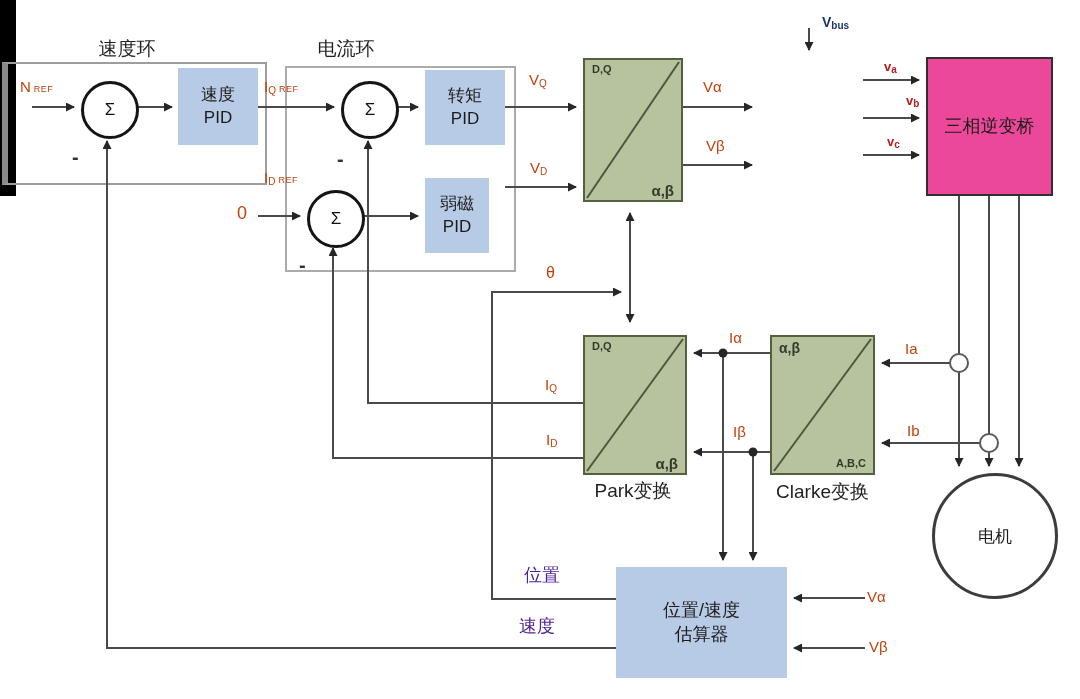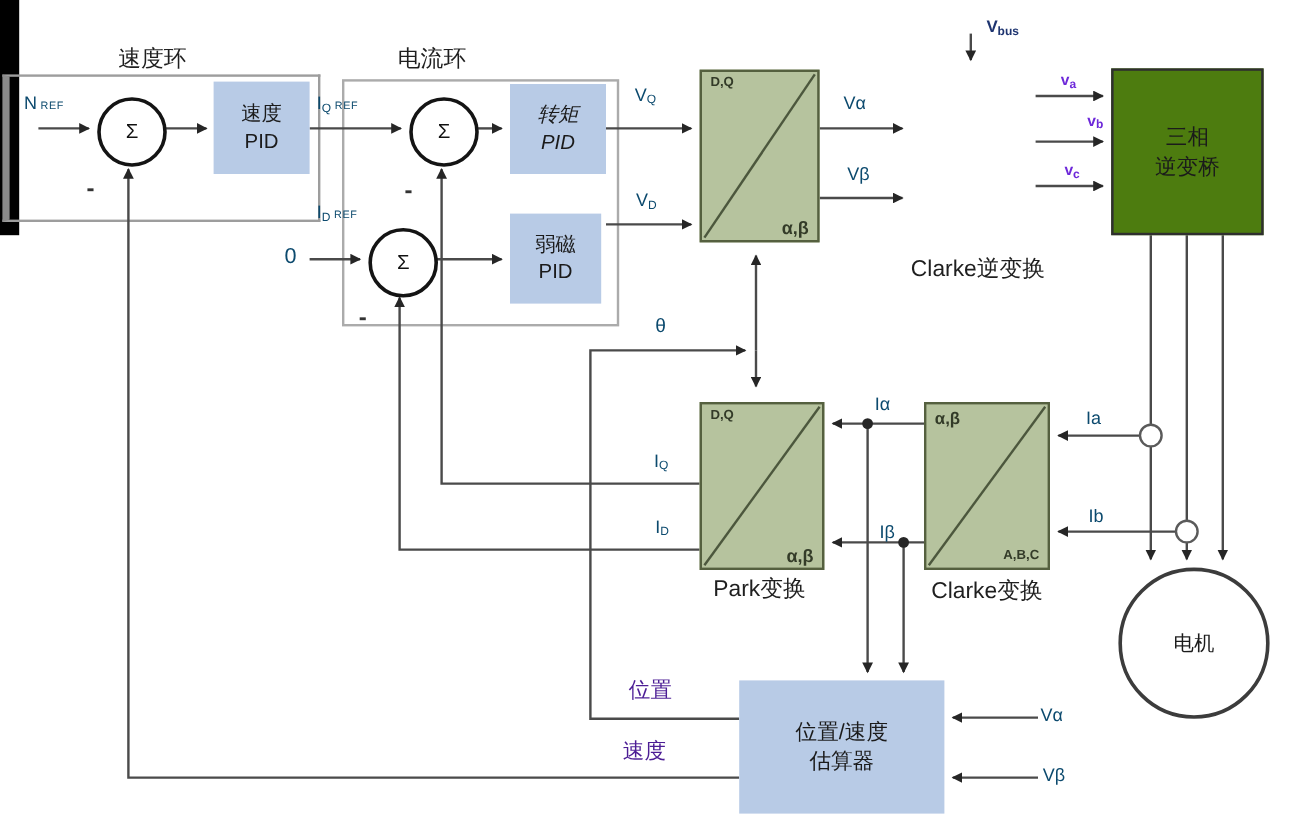--- a/index.html
+++ b/index.html
@@ -10,30 +10,30 @@
   .sum{position:absolute;z-index:2;width:52px;height:52px;border:3px solid #141414;border-radius:50%;
        background:#fff;display:flex;align-items:center;justify-content:center;font-size:17px;color:#111;}
   .bbox{position:absolute;z-index:2;background:#b8cbe6;display:flex;flex-direction:column;
         align-items:center;justify-content:center;font-size:17px;line-height:1.3;color:#1b1b1b;}
   .gbox{position:absolute;z-index:2;background:#b6c39e;border:2px solid #55603f;}
   .gbox .tl{position:absolute;top:3px;left:7px;font-weight:bold;font-size:11px;color:#333b28;}
   .gbox .br{position:absolute;bottom:1px;right:7px;font-weight:bold;font-size:15px;color:#333b28;}
   .gbox svg{position:absolute;left:0;top:0;}
   .obox{position:absolute;z-index:2;background:#f6c9a5;border:1px solid #97785c;display:flex;
         align-items:center;justify-content:center;font-size:21px;color:#2b2b2b;}
-  .wbox{position:absolute;z-index:2;background:#4d7c0f;border:2px solid #2f2f2f;display:flex;flex-direction:column;
+  .wbox{position:absolute;z-index:2;background:#ec4899;border:2px solid #2f2f2f;display:flex;flex-direction:row;
         align-items:center;justify-content:center;font-size:18px;line-height:1.35;color:#1b1b1b;}
   .motor{position:absolute;z-index:2;width:120px;height:120px;border:3px solid #3c3c3c;border-radius:50%;
          background:#fff;display:flex;align-items:center;justify-content:center;font-size:17px;color:#1b1b1b;}
   .loop-box{position:absolute;z-index:0;border:2px solid #9d9d9d;}
-  .sig{position:absolute;z-index:3;font-size:15px;color:#0c4a6e;white-space:nowrap;}
+  .sig{position:absolute;z-index:3;font-size:15px;color:#c2410c;white-space:nowrap;}
   .sig .sub{font-size:10px;vertical-align:-2px;}
   .sig .ref{font-size:9px;margin-left:3px;letter-spacing:0.5px;}
   .navy{color:#1e3470;font-weight:bold;font-size:14px;}
-  .navy-sm{color:#6d28d9;font-weight:bold;font-size:13px;}
+  .navy-sm{color:#b91c1c;font-weight:bold;font-size:13px;}
   .cjk{font-size:18px;color:#4c1d95;}
   .minus{position:absolute;z-index:3;font-size:20px;font-weight:bold;color:#333;}
   .blk{position:absolute;z-index:0;background:#000;}
 </style>
 </head>
 <body>
 
 <div id="stage">
 
   <svg id="wires" width="1080" height="699" viewBox="0 0 1080 699">
@@ -80,47 +80,46 @@
     <circle cx="959" cy="363" r="9" fill="#ffffff" stroke="#5a5a5a" stroke-width="2"></circle>
     <circle cx="989" cy="443" r="9" fill="#ffffff" stroke="#5a5a5a" stroke-width="2"></circle>
   </svg>
 
   <div class="blk" style="left:0;top:0;width:16px;height:196px;"></div>
 
   <div class="loop-box" style="left:2px;top:62px;width:257px;height:119px;border-left:6px solid #8a8a8a;"></div>
   <div class="loop-box" style="left:285px;top:66px;width:227px;height:202px;border-color:#ababab;"></div>
 
   <div class="sec-title" style="left:57px;top:36px;width:140px;">速度环</div>
-  <div class="sec-title" style="left:295px;top:36px;width:130px;">电流环</div>
-  <div class="sec-title" style="left:745px;top:211px;width:140px;">Clarke逆变换</div>
+  <div class="sec-title" style="left:281px;top:36px;width:130px;">电流环</div>
   <div class="sec-title" style="left:578px;top:478px;width:110px;">Park变换</div>
   <div class="sec-title" style="left:760px;top:479px;width:125px;">Clarke变换</div>
 
   <div class="sum" style="left:81px;top:81px;">
       <span>Σ</span>
     </div>
   <div class="sum" style="left:341px;top:81px;">
       <span>Σ</span>
     </div>
   <div class="sum" style="left:307px;top:190px;">
       <span>Σ</span>
     </div>
   <div class="minus" style="left:72px;top:146px;">-</div>
   <div class="minus" style="left:337px;top:148px;">-</div>
   <div class="minus" style="left:299px;top:254px;">-</div>
 
   <div class="bbox" style="left:178px;top:68px;width:80px;height:77px;">
     <span>速度</span>
     <span>PID</span>
   </div>
-  <div class="bbox" style="left:425px;top:70px;width:80px;height:75px;font-style:italic;">
+  <div class="bbox" style="left:425px;top:70px;width:80px;height:75px;">
     <span>转矩</span>
     <span>PID</span>
   </div>
-  <div class="bbox" style="left:425px;top:178px;width:76px;height:75px;">
+  <div class="bbox" style="left:425px;top:178px;width:64px;height:75px;">
     <span>弱磁</span>
     <span>PID</span>
   </div>
 
   <div class="gbox" style="left:583px;top:58px;width:96px;height:140px;">
     <svg width="96" height="140">
         <line x1="2" y1="138" x2="94" y2="2" stroke="#4c573d" stroke-width="2"></line>
       </svg>
     <span class="tl">D,Q</span>
     <span class="br">α,β</span>
@@ -164,21 +163,21 @@
   <div class="sig" style="left:529px;top:71px;"><span>V</span><span class="sub">Q</span></div>
   <div class="sig" style="left:530px;top:159px;"><span>V</span><span class="sub">D</span></div>
   <div class="sig" style="left:703px;top:78px;">Vα</div>
   <div class="sig" style="left:706px;top:137px;">Vβ</div>
   <div class="sig navy" style="left:822px;top:14px;"><span>V</span><span class="sub">bus</span></div>
   <div class="sig navy-sm" style="left:884px;top:59px;"><span>v</span><span class="sub">a</span></div>
   <div class="sig navy-sm" style="left:886px;top:93px;margin-left:20px;"><span>v</span><span class="sub">b</span></div>
   <div class="sig navy-sm" style="left:887px;top:134px;"><span>v</span><span class="sub">c</span></div>
   <div class="sig" style="left:546px;top:264px;font-size:16px;">θ</div>
   <div class="sig" style="left:729px;top:329px;">Iα</div>
-  <div class="sig" style="left:733px;top:435px;text-align:right;">Iβ</div>
+  <div class="sig" style="left:733px;top:423px;text-align:right;">Iβ</div>
   <div class="sig" style="left:545px;top:376px;"><span>I</span><span class="sub">Q</span></div>
   <div class="sig" style="left:546px;top:431px;"><span>I</span><span class="sub">D</span></div>
   <div class="sig" style="left:905px;top:340px;">Ia</div>
   <div class="sig" style="left:907px;top:422px;">Ib</div>
   <div class="sig cjk" style="left:524px;top:563px;">位置</div>
   <div class="sig cjk" style="left:519px;top:614px;">速度</div>
   <div class="sig" style="left:867px;top:588px;">Vα</div>
   <div class="sig" style="left:869px;top:638px;">Vβ</div>
 
 </div>

